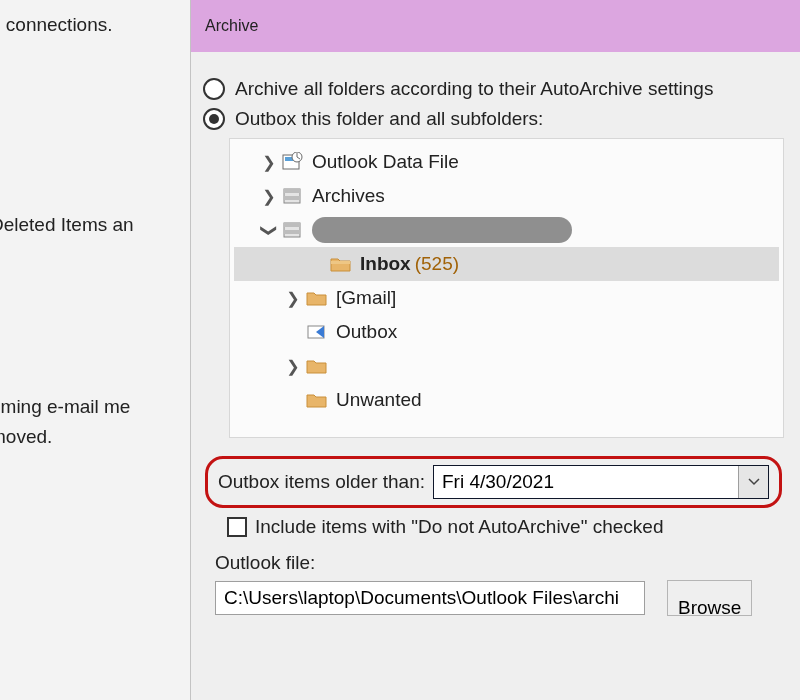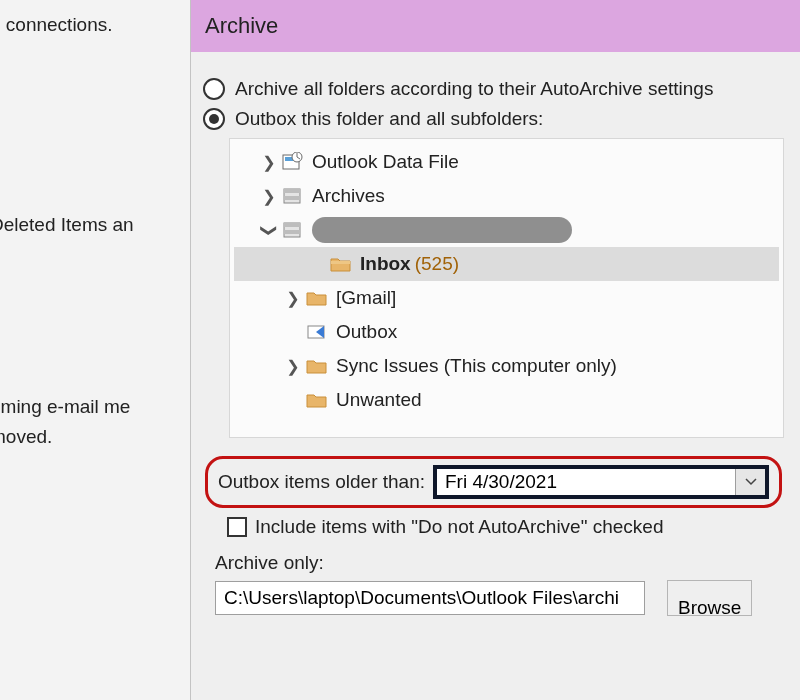--- a/index.html
+++ b/index.html
@@ -22,21 +22,21 @@
   
   .dialog {
     position:absolute; left:190px; top:0; right:0; bottom:0;
     background:#efefef;
     border-left:1px solid #c3c3c3;
   }
   .titlebar {
     height:52px; background:#dca6e0;
     display:flex; align-items:center;
     padding-left:14px;
-    font-size:22px;
+    font-size:16px;
   }
   .content { padding:20px 16px 0 12px; }
   .radio-row { display:flex; align-items:center; margin:6px 0 8px 0; }
   .radio {
     width:22px; height:22px; border:2px solid #333; border-radius:50%;
     margin-right:10px; display:inline-flex; align-items:center; justify-content:center;
     background:#fff;
   }
   .radio.checked::after{
     content:""; width:10px; height:10px; background:#333; border-radius:50%;
@@ -67,21 +67,21 @@
   .sel { background:#dcdcdc; }
 
   
   .highlight {
     border:3px solid #c31212; border-radius:18px;
     padding:6px 10px; margin:18px 2px 8px 2px;
     display:flex; align-items:center;
   }
   .date-box {
     flex:1; display:flex; align-items:center; height:34px;
-    border:4px solid #0f172a; background:#fff; margin-left:8px;
+    border:1px solid #0f172a; background:#fff; margin-left:8px;
   }
   .date-box input {
     flex:1; border:none; outline:none; font:inherit; padding:0 8px; background:transparent;
   }
   .date-drop {
     width:30px; height:100%; border-left:1px solid #9e9e9e;
     background:#e6e6e6; display:flex; align-items:center; justify-content:center;
   }
   .chk-row { display:flex; align-items:center; margin:8px 0 14px 24px;}
   .chk {
@@ -203,21 +203,20 @@
       </div>
 
       <div class="node">
         <span class="indent ind2"></span>
         <span class="expander">❯</span>
         <span class="icon">
           <svg width="22" height="18">
               <path d="M1 4h7l2 2h10v10H1z" fill="#e8b569" stroke="#c98f3a"></path>
             </svg>
         </span>
-        <span class="label">Sync Issues (This computer only)</span>
       </div>
 
       <div class="node">
         <span class="indent ind2"></span>
         <span class="expander"></span>
         <span class="icon">
           <svg width="22" height="18">
               <path d="M1 4h7l2 2h10v10H1z" fill="#e8b569" stroke="#c98f3a"></path>
             </svg>
         </span>
@@ -236,21 +235,21 @@
         </div>
       </div>
     </div>
 
     <div class="chk-row">
       <span class="chk"></span>
       <span>Include items with "Do not AutoArchive" checked</span>
     </div>
 
     <div class="file-row">
-      <div>Archive only:</div>
+      <div>Outlook file:</div>
       <div class="file-input-row">
         <input class="file-input" type="text" value="C:\Users\laptop\Documents\Outlook Files\archi" style="">
         <button class="browse-btn">Browse</button>
       </div>
     </div>
 
   </div>
 </div>
 
 </body></html>

